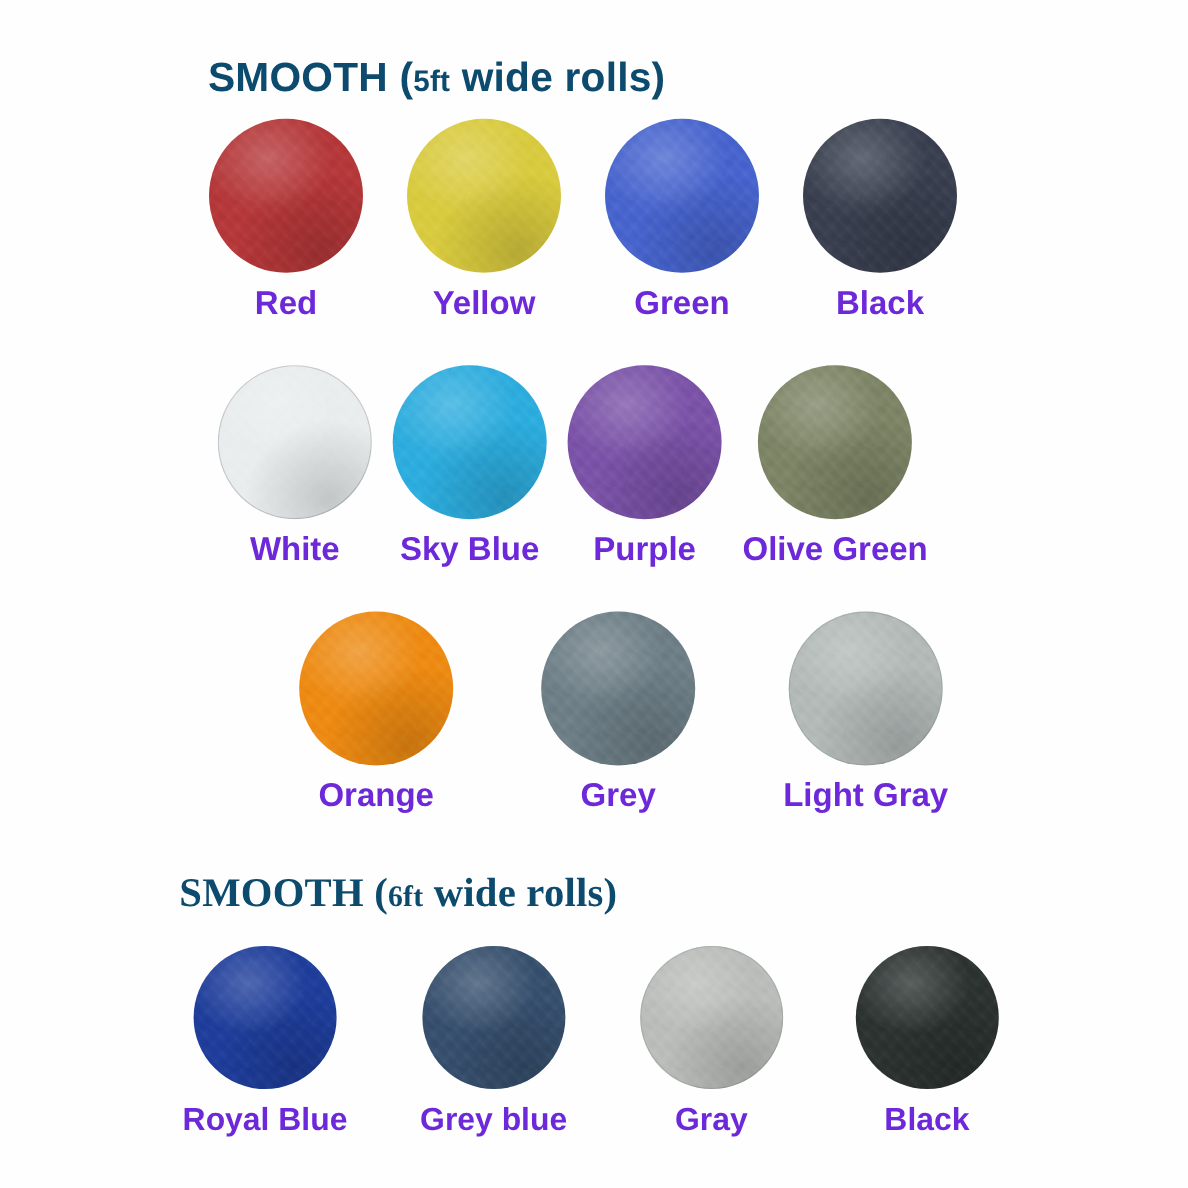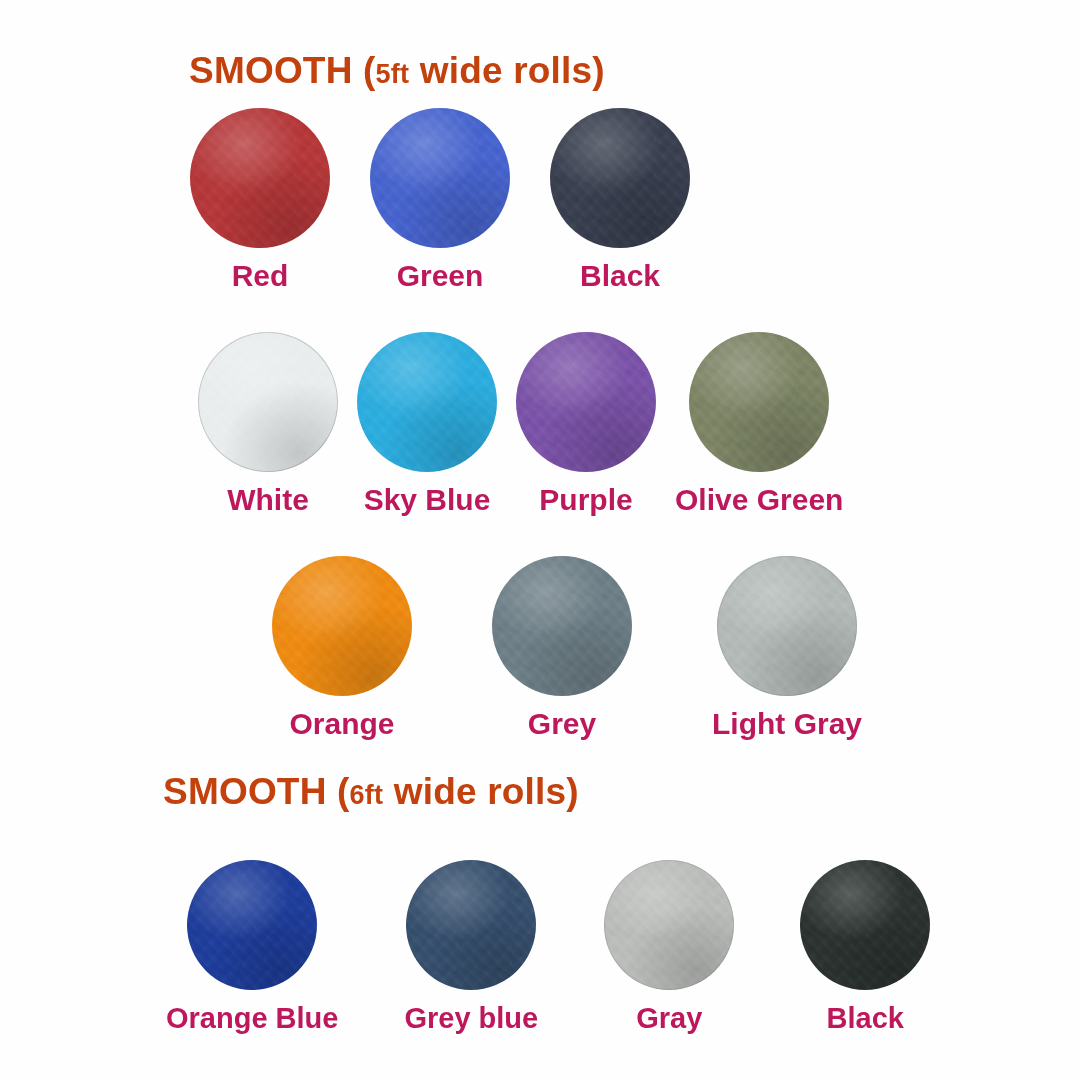--- a/index.html
+++ b/index.html
@@ -20,38 +20,38 @@
     position: relative;
     width: 1080px;
     height: 1080px;
     background: #fefefe;
   }
 
   
   .section-heading {
     position: absolute;
     font-weight: bold;
-    color: #c2410c;
+    color: #0c4a6e;
     white-space: nowrap;
     letter-spacing: 0.2px;
   }
   .section-heading .big {
     font-size: 37px;
     font-weight: bold;
   }
   .section-heading .paren {
     font-size: 37px;
     font-weight: bold;
   }
   .section-heading .small {
     font-size: 27px;
     font-weight: bold;
   }
   #heading-5ft { left: 189px; top: 50px; }
-  #heading-6ft { left: 163px; top: 771px; }
+  #heading-6ft { left: 163px; top: 791px; font-family: Liberation Serif, serif; }
 
   
   .row {
     position: absolute;
     display: flex;
   }
   #row-1 { left: 190px; top: 108px; gap: 40px; }
   #row-2 { left: 198px; top: 332px; gap: 19px; }
   #row-3 { left: 272px; top: 556px; gap: 80px; }
   #row-4 { left: 166px; top: 860px; gap: 66px; }
@@ -94,21 +94,21 @@
       radial-gradient(ellipse 78% 72% at 72% 86%, rgba(0,0,0,0.16), rgba(0,0,0,0) 70%);
   }
   .disc.light-edge {
     box-shadow: inset 0 0 0 1px rgba(140,146,150,0.40);
   }
 
   .swatch-label {
     margin-top: 13px;
     font-size: 30px;
     font-weight: bold;
-    color: #be185d;
+    color: #6d28d9;
     white-space: nowrap;
     text-align: center;
     line-height: 1;
   }
   #row-4 .swatch-label {
     margin-top: 14px;
     font-size: 29px;
   }
 </style>
 </head>
@@ -125,20 +125,29 @@
       <span class="disc-wrap">
         <span class="disc" style="width:140px;height:140px;background:#b5383a;">
           <span class="grain"></span>
           <span class="sheen"></span>
         </span>
       </span>
       <span class="swatch-label">Red</span>
     </div>
     <div class="swatch-cell">
       <span class="disc-wrap">
+        <span class="disc" style="width:140px;height:140px;background:#d9cb3f;">
+          <span class="grain"></span>
+          <span class="sheen"></span>
+        </span>
+      </span>
+      <span class="swatch-label">Yellow</span>
+    </div>
+    <div class="swatch-cell">
+      <span class="disc-wrap">
         <span class="disc" style="width:140px;height:140px;background:#4865ce;">
           <span class="grain"></span>
           <span class="sheen"></span>
         </span>
       </span>
       <span class="swatch-label">Green</span>
     </div>
     <div class="swatch-cell">
       <span class="disc-wrap">
         <span class="disc" style="width:140px;height:140px;background:#3a4050;">
@@ -224,21 +233,21 @@
   </div>
 
   <div class="row" id="row-4">
     <div class="swatch-cell">
       <span class="disc-wrap">
         <span class="disc" style="width:130px;height:130px;background:#1f3e9b;">
           <span class="grain"></span>
           <span class="sheen"></span>
         </span>
       </span>
-      <span class="swatch-label">Orange Blue</span>
+      <span class="swatch-label">Royal Blue</span>
     </div>
     <div class="swatch-cell">
       <span class="disc-wrap">
         <span class="disc" style="width:130px;height:130px;background:#37506e;">
           <span class="grain"></span>
           <span class="sheen"></span>
         </span>
       </span>
       <span class="swatch-label">Grey blue</span>
     </div>

